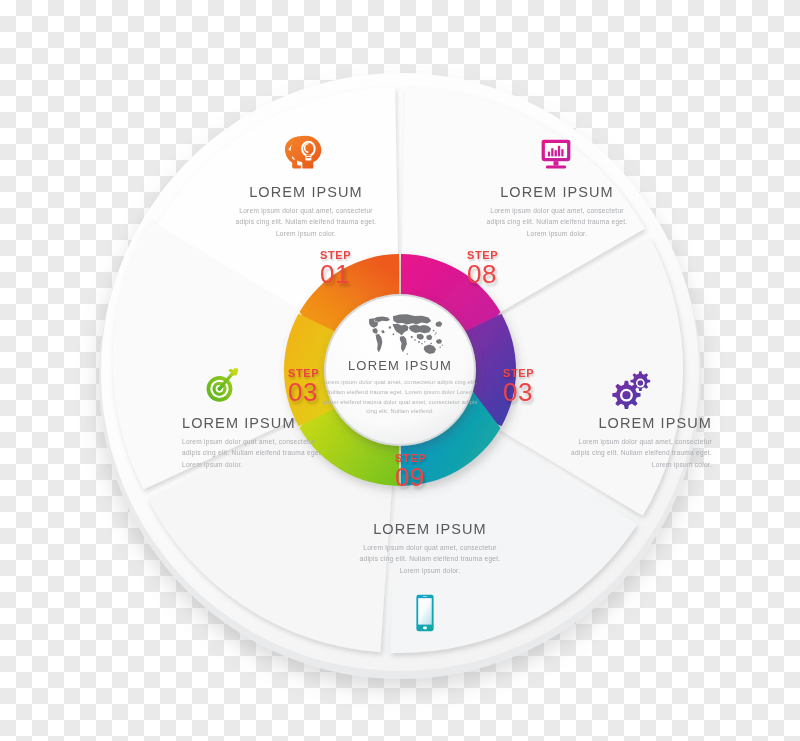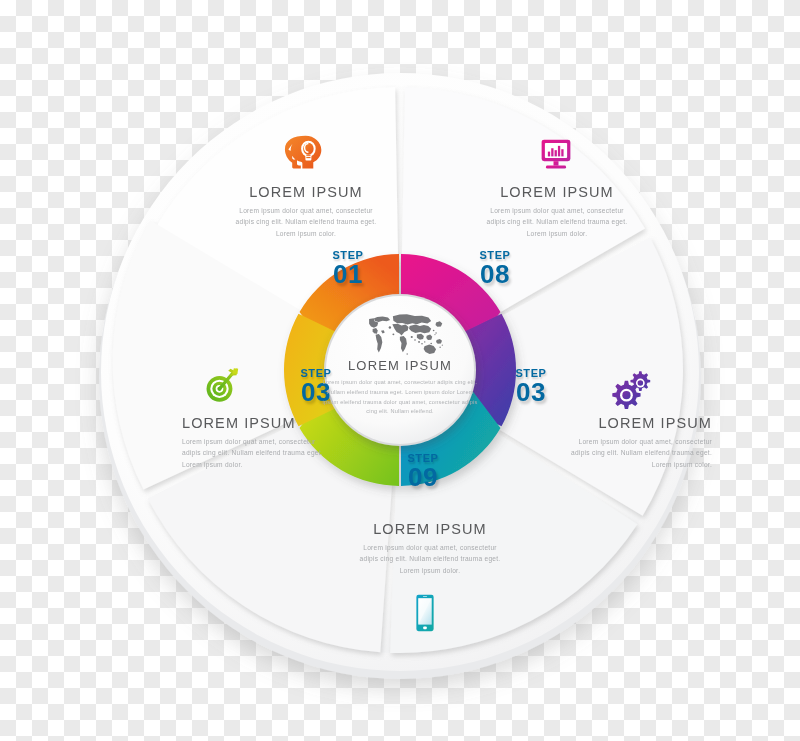--- a/index.html
+++ b/index.html
@@ -31,27 +31,27 @@
   .panel.l{text-align:left;}
   .panel.r{text-align:right;}
 
   .icon-wrap{position:absolute;width:46px;height:46px;}
 
   
   .center-txt{position:absolute;width:160px;text-align:center;left:320px;top:358px;}
   .center-txt .ttl{font-size:13px;letter-spacing:1.2px;color:#58595b;margin:0 0 5px 0;}
   .center-txt .body{font-size:5.6px;line-height:1.75;color:#b0b2b5;letter-spacing:.2px;margin:0;}
 
-  .steplbl{position:absolute;text-align:center;color:#0369a1;pointer-events:none;}
+  .steplbl{position:absolute;color:#ef4444;pointer-events:none;}
   .steplbl .s{
     font-size:11px;font-weight:bold;letter-spacing:.6px;line-height:1;
     display:block;text-shadow:1px 2px 2px rgba(0,0,0,.18);
   }
   .steplbl .n{
-    font-size:26px;font-weight:bold;line-height:1.05;letter-spacing:.5px;
+    font-size:26px;font-weight:normal;line-height:1.05;letter-spacing:.5px;
     display:block;text-shadow:2px 3px 3px rgba(0,0,0,.2);
   }
 </style>
 </head>
 <body>
 
 <div id="stage">
 
   <svg class="layer" viewBox="0 0 800 741">
     <defs>

